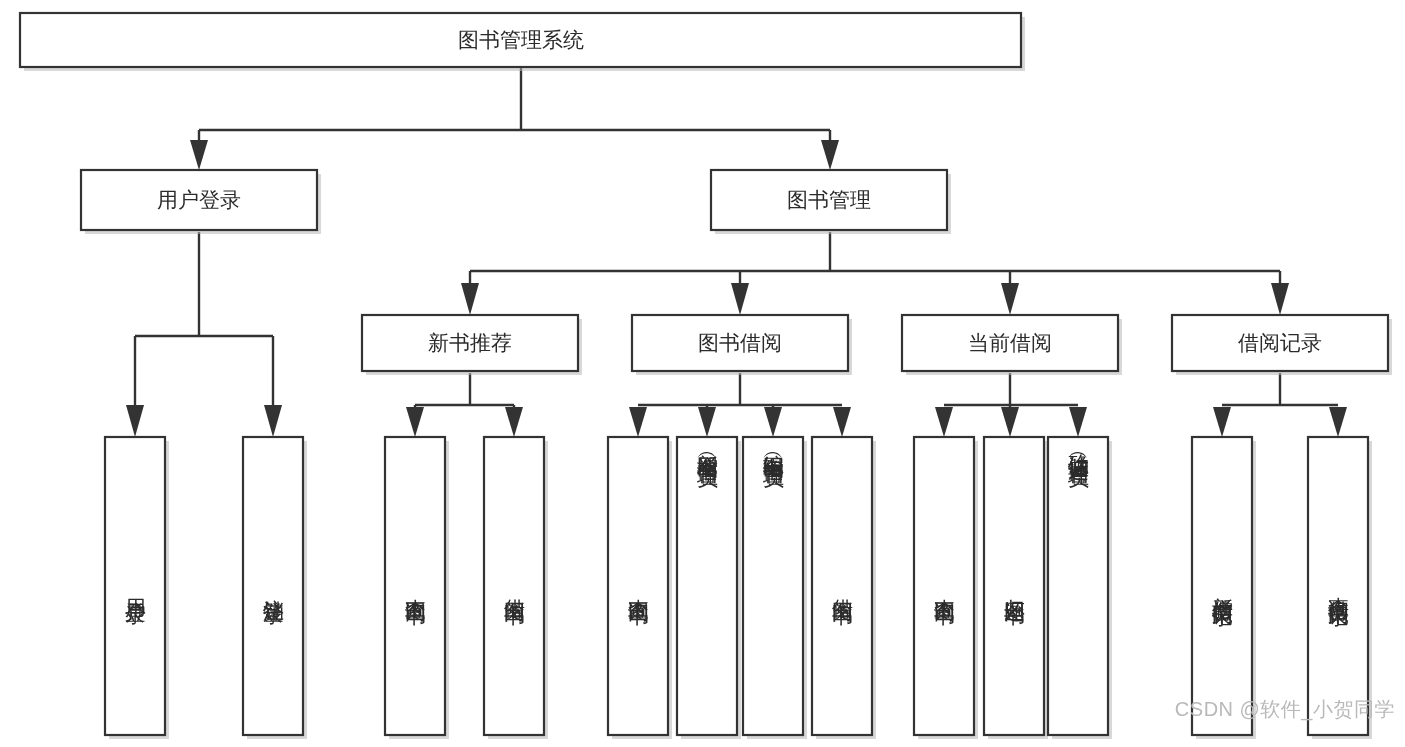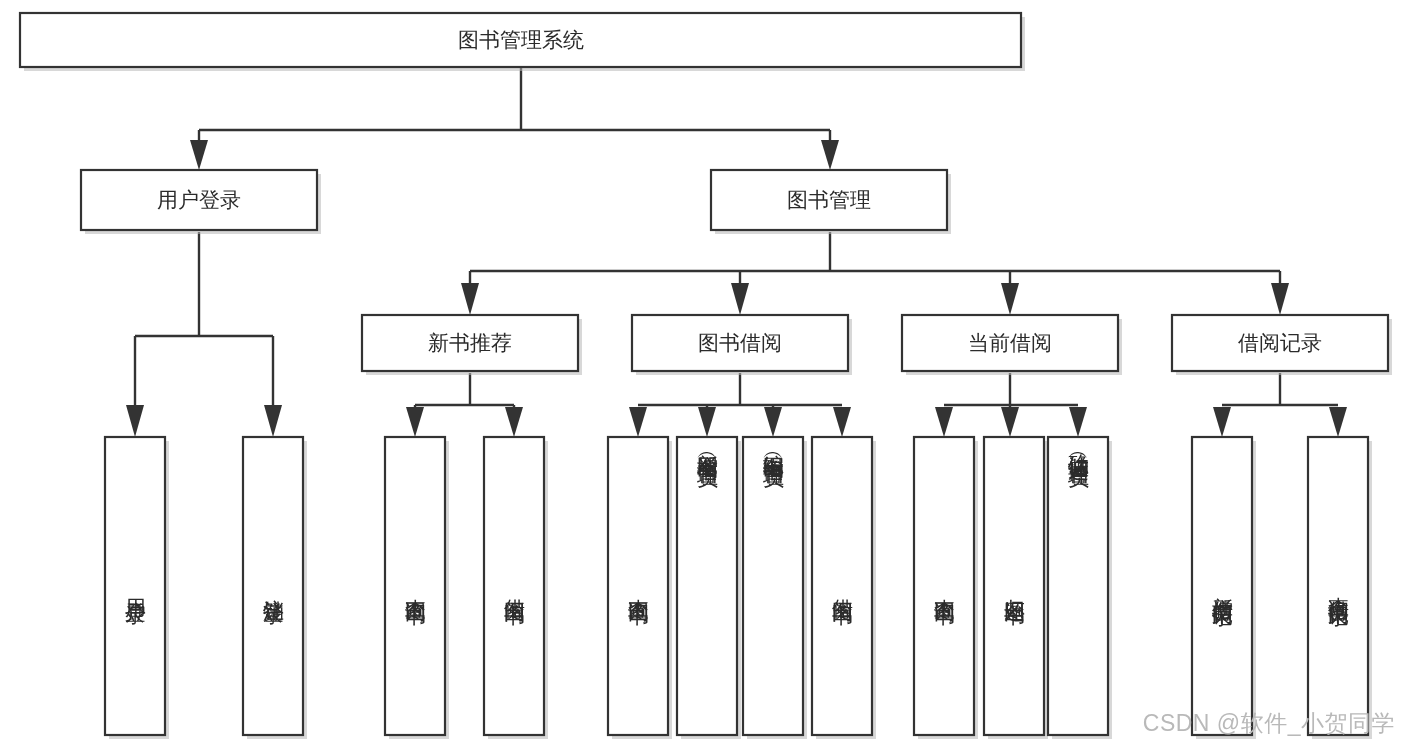--- a/index.html
+++ b/index.html
@@ -66,23 +66,23 @@
     font-size: 21px;
     color: #2b2b2b;
     line-height: 1.18;
     letter-spacing: 2px;
     white-space: nowrap;
     text-align: center;
   }
   .watermark {
     position: absolute;
     right: 10px;
-    bottom: 8px;
-    font-family: "Liberation Sans", "DejaVu Sans", sans-serif;
-    font-size: 23px;
+    bottom: 24px;
+    font-family: "Liberation Sans", "DejaVu Sans", sans-serif;
+    font-size: 20px;
     color: #b9b9b9;
     letter-spacing: 0.5px;
     white-space: nowrap;
     margin-top: 9px;
   }
 </style>
 </head>
 <body>
 
 <div id="diagram-root">

